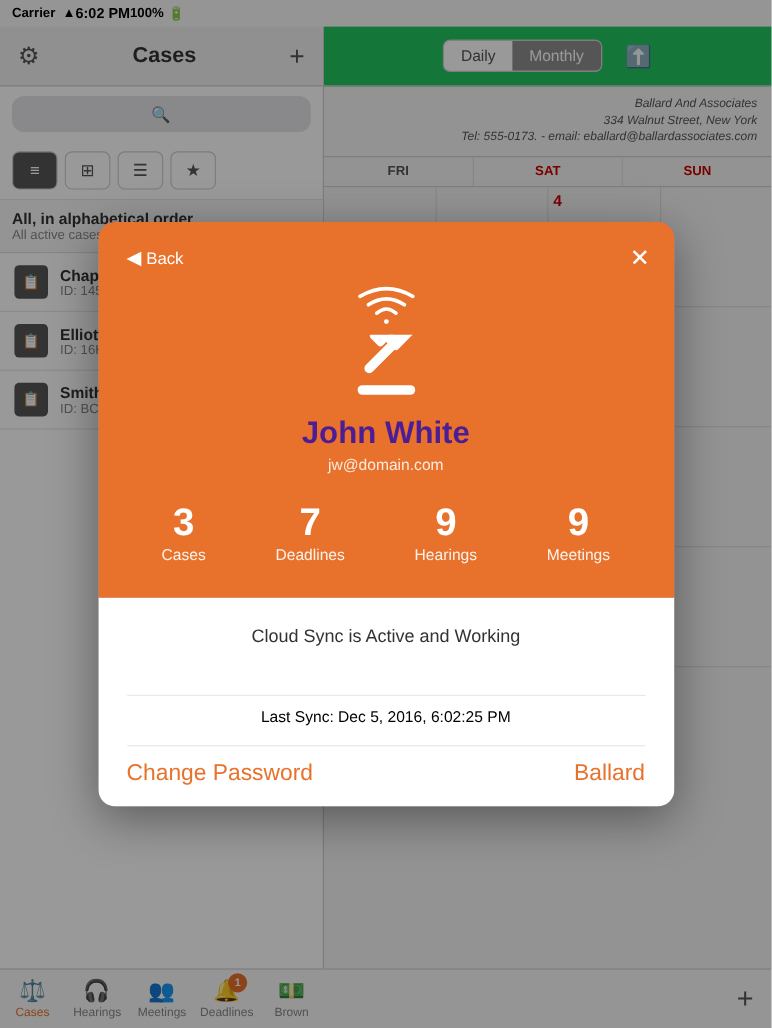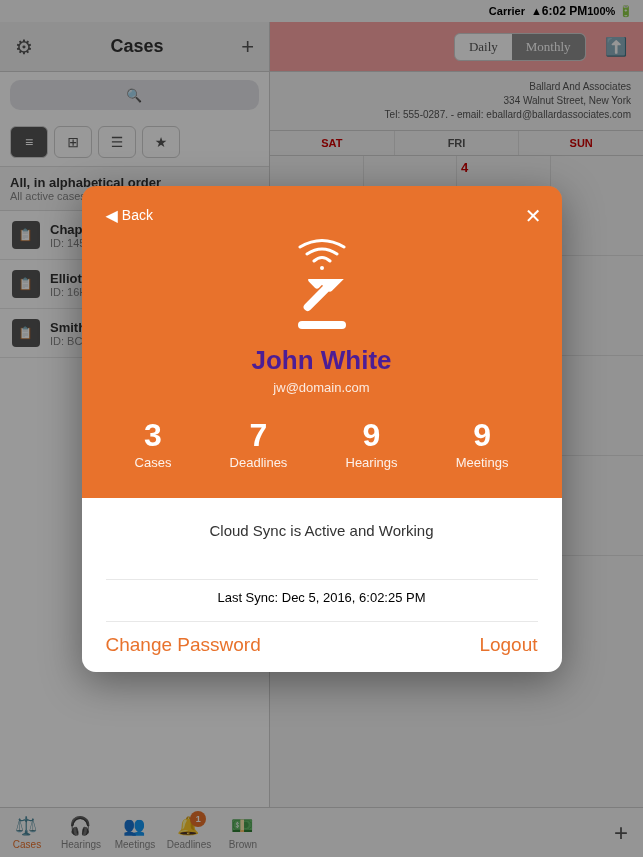--- a/index.html
+++ b/index.html
@@ -13,21 +13,21 @@
     }
 
     
     .status-bar {
       position: absolute;
       top: 0; left: 0; right: 0;
       height: 22px;
       background: #f8f8f8;
       display: flex;
       align-items: center;
-      justify-content: flex-end;
+      justify-content: flex-start;
       padding: 0 10px;
       font-size: 11px;
       font-weight: 600;
       z-index: 10;
     }
     .status-left { display: flex; align-items: center; gap: 6px; }
     .status-center { font-weight: 600; font-size: 12px; }
     .status-right { display: flex; align-items: center; gap: 4px; font-size: 11px; }
 
     
@@ -141,28 +141,27 @@
     
     .bg-right {
       position: absolute;
       top: 22px; left: 270px;
       width: 373px;
       height: 835px;
       background: #f5f5f5;
     }
     .bg-right-header {
       height: 50px;
-      background: #fca5a5;
+      background: #22c55e;
       border-bottom: 1px solid #d0d0d0;
       display: flex;
       align-items: center;
-      justify-content: flex-end;
+      justify-content: center;
       padding: 0 15px;
       gap: 20px;
-      font-family: Liberation Serif, serif;
     }
     .period-switcher {
       display: flex;
       border: 1px solid #d0d0d0;
       border-radius: 6px;
       overflow: hidden;
       background: #fff;
     }
     .period-btn {
       padding: 5px 14px;
@@ -171,20 +170,21 @@
       background: transparent;
     }
     .period-btn.active {
       background: #8e8e8e;
       color: #fff;
     }
     .firm-info {
       text-align: right;
       font-size: 10px;
       color: #555;
+      font-style: italic;
       line-height: 1.4;
     }
     .calendar-header {
       display: flex;
       border-bottom: 1px solid #d0d0d0;
     }
     .cal-day-header {
       flex: 1;
       text-align: center;
       font-size: 11px;
@@ -411,27 +411,27 @@
     <div class="period-switcher">
       <div class="period-btn">Daily</div>
       <div class="period-btn active">Monthly</div>
     </div>
     <span style="font-size:18px; color:#555;">⬆️</span>
   </div>
   <div style="padding: 8px 12px; border-bottom: 1px solid #d0d0d0; text-align:right;">
     <div class="firm-info">
       <div>Ballard And Associates</div>
       <div>334 Walnut Street, New York</div>
-      <div>Tel: 555-0287. - email: eballard@ballardassociates.com</div>
+      <div>Tel: 555-0173. - email: eballard@ballardassociates.com</div>
     </div>
   </div>
 
   <div class="calendar-header">
+    <div class="cal-day-header">FRI</div>
     <div class="cal-day-header weekend">SAT</div>
-    <div class="cal-day-header">FRI</div>
     <div class="cal-day-header weekend">SUN</div>
   </div>
   <div class="calendar-row">
     <div class="cal-cell"></div>
     <div class="cal-cell"></div>
     <div class="cal-cell weekend">4</div>
     <div class="cal-cell weekend"></div>
   </div>
   <div class="calendar-row">
     <div class="cal-cell"></div>
@@ -519,17 +519,17 @@
           <span class="stat-label">Meetings</span>
         </div>
       </div>
     </div>
 
     <div class="modal-bottom">
       <div class="sync-status">Cloud Sync is Active and Working</div>
       <div class="last-sync">Last Sync: Dec 5, 2016, 6:02:25 PM</div>
       <div class="modal-actions">
         <button class="modal-action-btn">Change Password</button>
-        <button class="modal-action-btn">Logout</button>
+        <button class="modal-action-btn">Ballard</button>
       </div>
     </div>
   </div>
 </div>
 
 </body></html>

